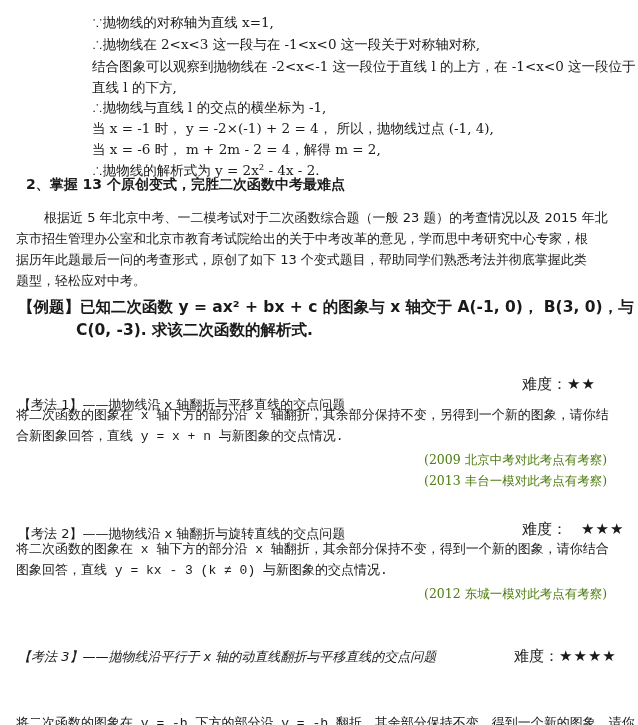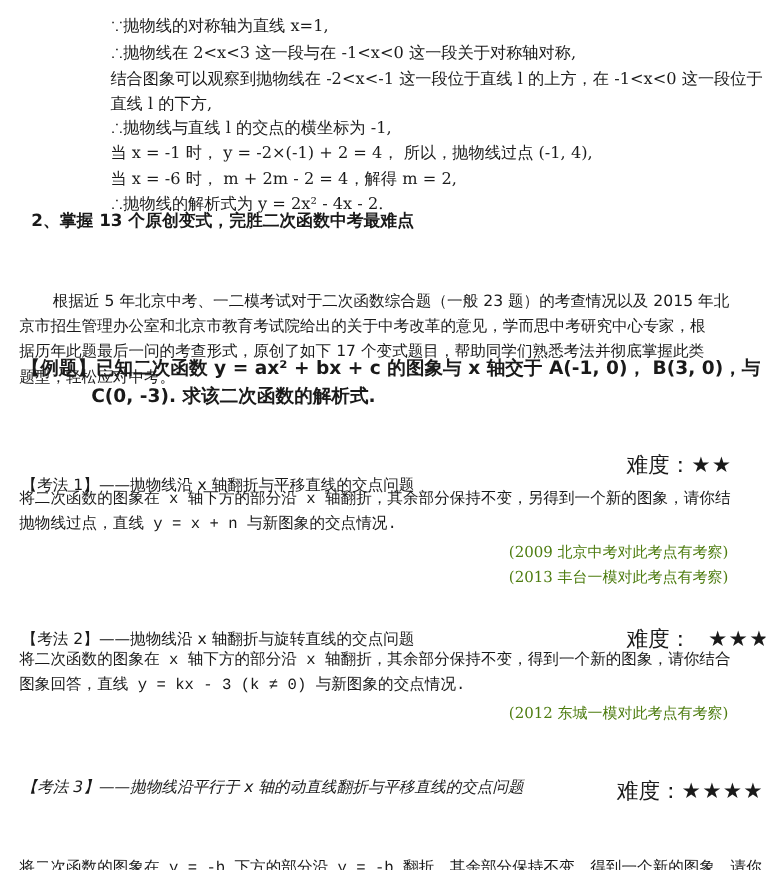--- a/index.html
+++ b/index.html
@@ -4,56 +4,56 @@
   <style>
     html, body { margin: 0; padding: 0; background: #ffffff; }
     body {
       width: 638px; height: 725px; position: relative; overflow: hidden;
       font-family: "DejaVu Serif", "Liberation Serif", serif;
       color: #1a1a1a;
     }
     .line { position: absolute; white-space: nowrap; font-size: 13.5px; line-height: 20px; }
     .ind { left: 60px; margin-left: 32px; }
     .h2 { font-family: "DejaVu Sans", sans-serif; font-weight: bold; font-size: 14px; left: 14px; margin-left: 12px; }
-    .para { font-family: "DejaVu Sans", sans-serif; font-size: 13px; margin-top: 34px; }
+    .para { font-family: "DejaVu Sans", sans-serif; font-size: 13px; }
     .ex { font-family: "DejaVu Sans", sans-serif; font-weight: bold; font-size: 15.5px; }
     .kf-title { font-family: "DejaVu Sans", sans-serif; font-size: 13px; }
     .kf-body { font-family: Liberation Mono, monospace; font-size: 13px; }
     .src { font-family: "DejaVu Serif", serif; font-size: 12.5px; color: #4d7c0f; }
-    .diff { position: absolute; font-family: Liberation Serif, serif; font-size: 18px; white-space: nowrap; }
+    .diff { position: absolute; font-family: Liberation Serif, serif; font-size: 15px; white-space: nowrap; }
     .stars { letter-spacing: 1px; }
   </style>
 </head>
 <body>
 
 <div class="line ind" style="top:12px;">∵抛物线的对称轴为直线 x=1,</div>
 <div class="line ind" style="top:34px;">∴抛物线在 2&lt;x&lt;3 这一段与在 -1&lt;x&lt;0 这一段关于对称轴对称,</div>
 <div class="line ind" style="top:56px;">结合图象可以观察到抛物线在 -2&lt;x&lt;-1 这一段位于直线 l 的上方，在 -1&lt;x&lt;0 这一段位于</div>
 <div class="line ind" style="top:77px;">直线 l 的下方,</div>
 <div class="line ind" style="top:97px;">∴抛物线与直线 l 的交点的横坐标为 -1,</div>
 <div class="line ind" style="top:118px;">当 x = -1 时， y = -2×(-1) + 2 = 4，  所以，抛物线过点 (-1, 4),</div>
 <div class="line ind" style="top:139px;">当 x = -6 时， m + 2m - 2 = 4，解得 m = 2,</div>
 <div class="line ind" style="top:160px;">∴抛物线的解析式为 y = 2x² - 4x - 2.</div>
 
 <div class="line h2" style="top:174px;">2、掌握 13 个原创变式，完胜二次函数中考最难点</div>
 
 <div class="line para" style="top:208px; left:44px;">根据近 5 年北京中考、一二模考试对于二次函数综合题（一般 23 题）的考查情况以及 2015 年北</div>
 <div class="line para" style="top:229px; left:16px;">京市招生管理办公室和北京市教育考试院给出的关于中考改革的意见，学而思中考研究中心专家，根</div>
-<div class="line para" style="top:250px; left:16px;">据历年此题最后一问的考查形式，原创了如下 17 个变式题目，帮助同学们熟悉考法并彻底掌握此类</div>
+<div class="line para" style="top:250px; left:16px;">据历年此题最后一问的考查形式，原创了如下 13 个变式题目，帮助同学们熟悉考法并彻底掌握此类</div>
 <div class="line para" style="top:271px; left:16px;">题型，轻松应对中考。</div>
 
 <div class="line ex" style="top:297px; left:18px;">【例题】已知二次函数 y = ax² + bx + c 的图象与 x 轴交于 A(-1, 0)， B(3, 0)，与 y 轴交于</div>
 <div class="line ex" style="top:320px; left:76px;">C(0, -3). 求该二次函数的解析式.</div>
 
 <div class="line kf-title" style="top:375px; left:18px;margin-top:20px;">【考法 1】——抛物线沿 x 轴翻折与平移直线的交点问题</div>
 <div class="diff" style="top:375px; left:522px;">
   <span>难度：</span><span class="stars">★★</span>
 </div>
 <div class="line kf-body" style="top:406px; left:16px;">将二次函数的图象在 x 轴下方的部分沿 x 轴翻折，其余部分保持不变，另得到一个新的图象，请你结</div>
-<div class="line kf-body" style="top:427px; left:16px;">抛物线过点，直线 y = x + n 与新图象的交点情况.</div>
+<div class="line kf-body" style="top:427px; left:16px;">合新图象回答，直线 y = x + n 与新图象的交点情况.</div>
 <div class="line src" style="top:450px; left:424px;">(2009 北京中考对此考点有考察)</div>
 <div class="line src" style="top:471px; left:424px;">(2013 丰台一模对此考点有考察)</div>
 
 <div class="line kf-title" style="top:524px; left:18px;">【考法 2】——抛物线沿 x 轴翻折与旋转直线的交点问题</div>
 <div class="diff" style="top:520px; left:522px;">
   <span>难度：</span><span class="stars" style="margin-left:14px;">★★★</span>
 </div>
 <div class="line kf-body" style="top:540px; left:16px;">将二次函数的图象在 x 轴下方的部分沿 x 轴翻折，其余部分保持不变，得到一个新的图象，请你结合</div>
 <div class="line kf-body" style="top:561px; left:16px;">图象回答，直线 y = kx - 3 (k ≠ 0) 与新图象的交点情况.</div>
 <div class="line src" style="top:584px; left:424px;">(2012 东城一模对此考点有考察)</div>

